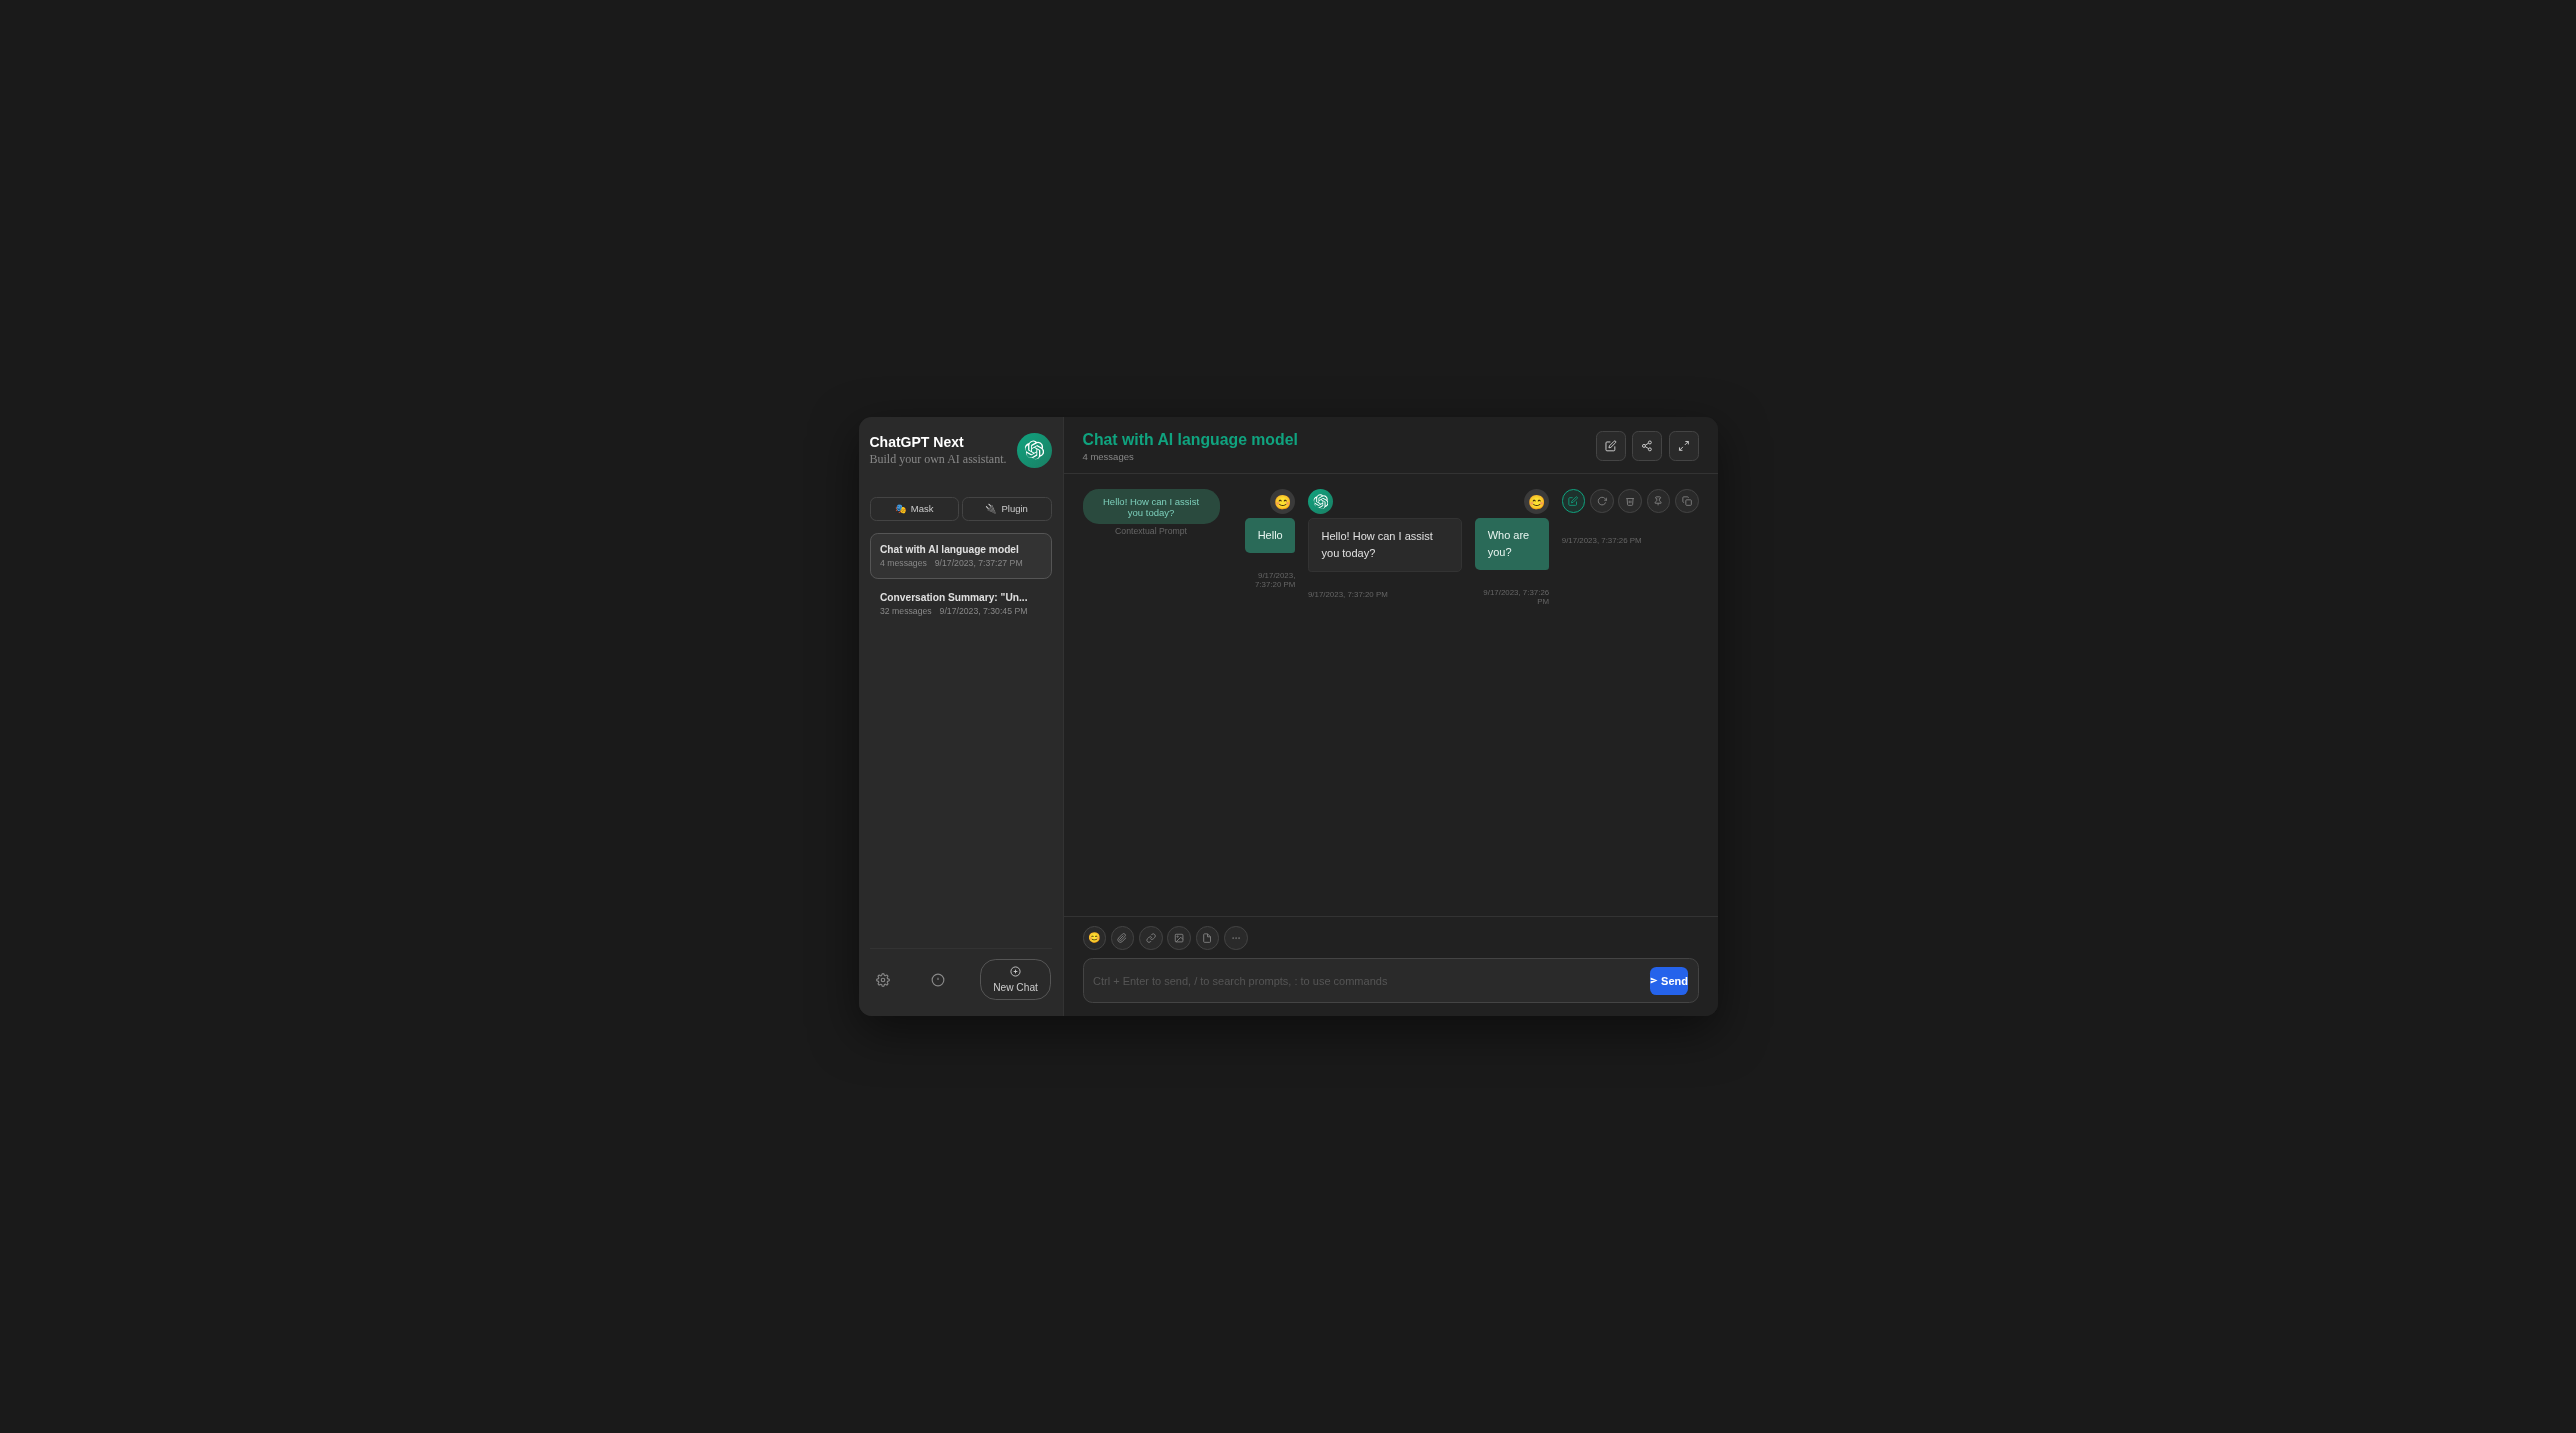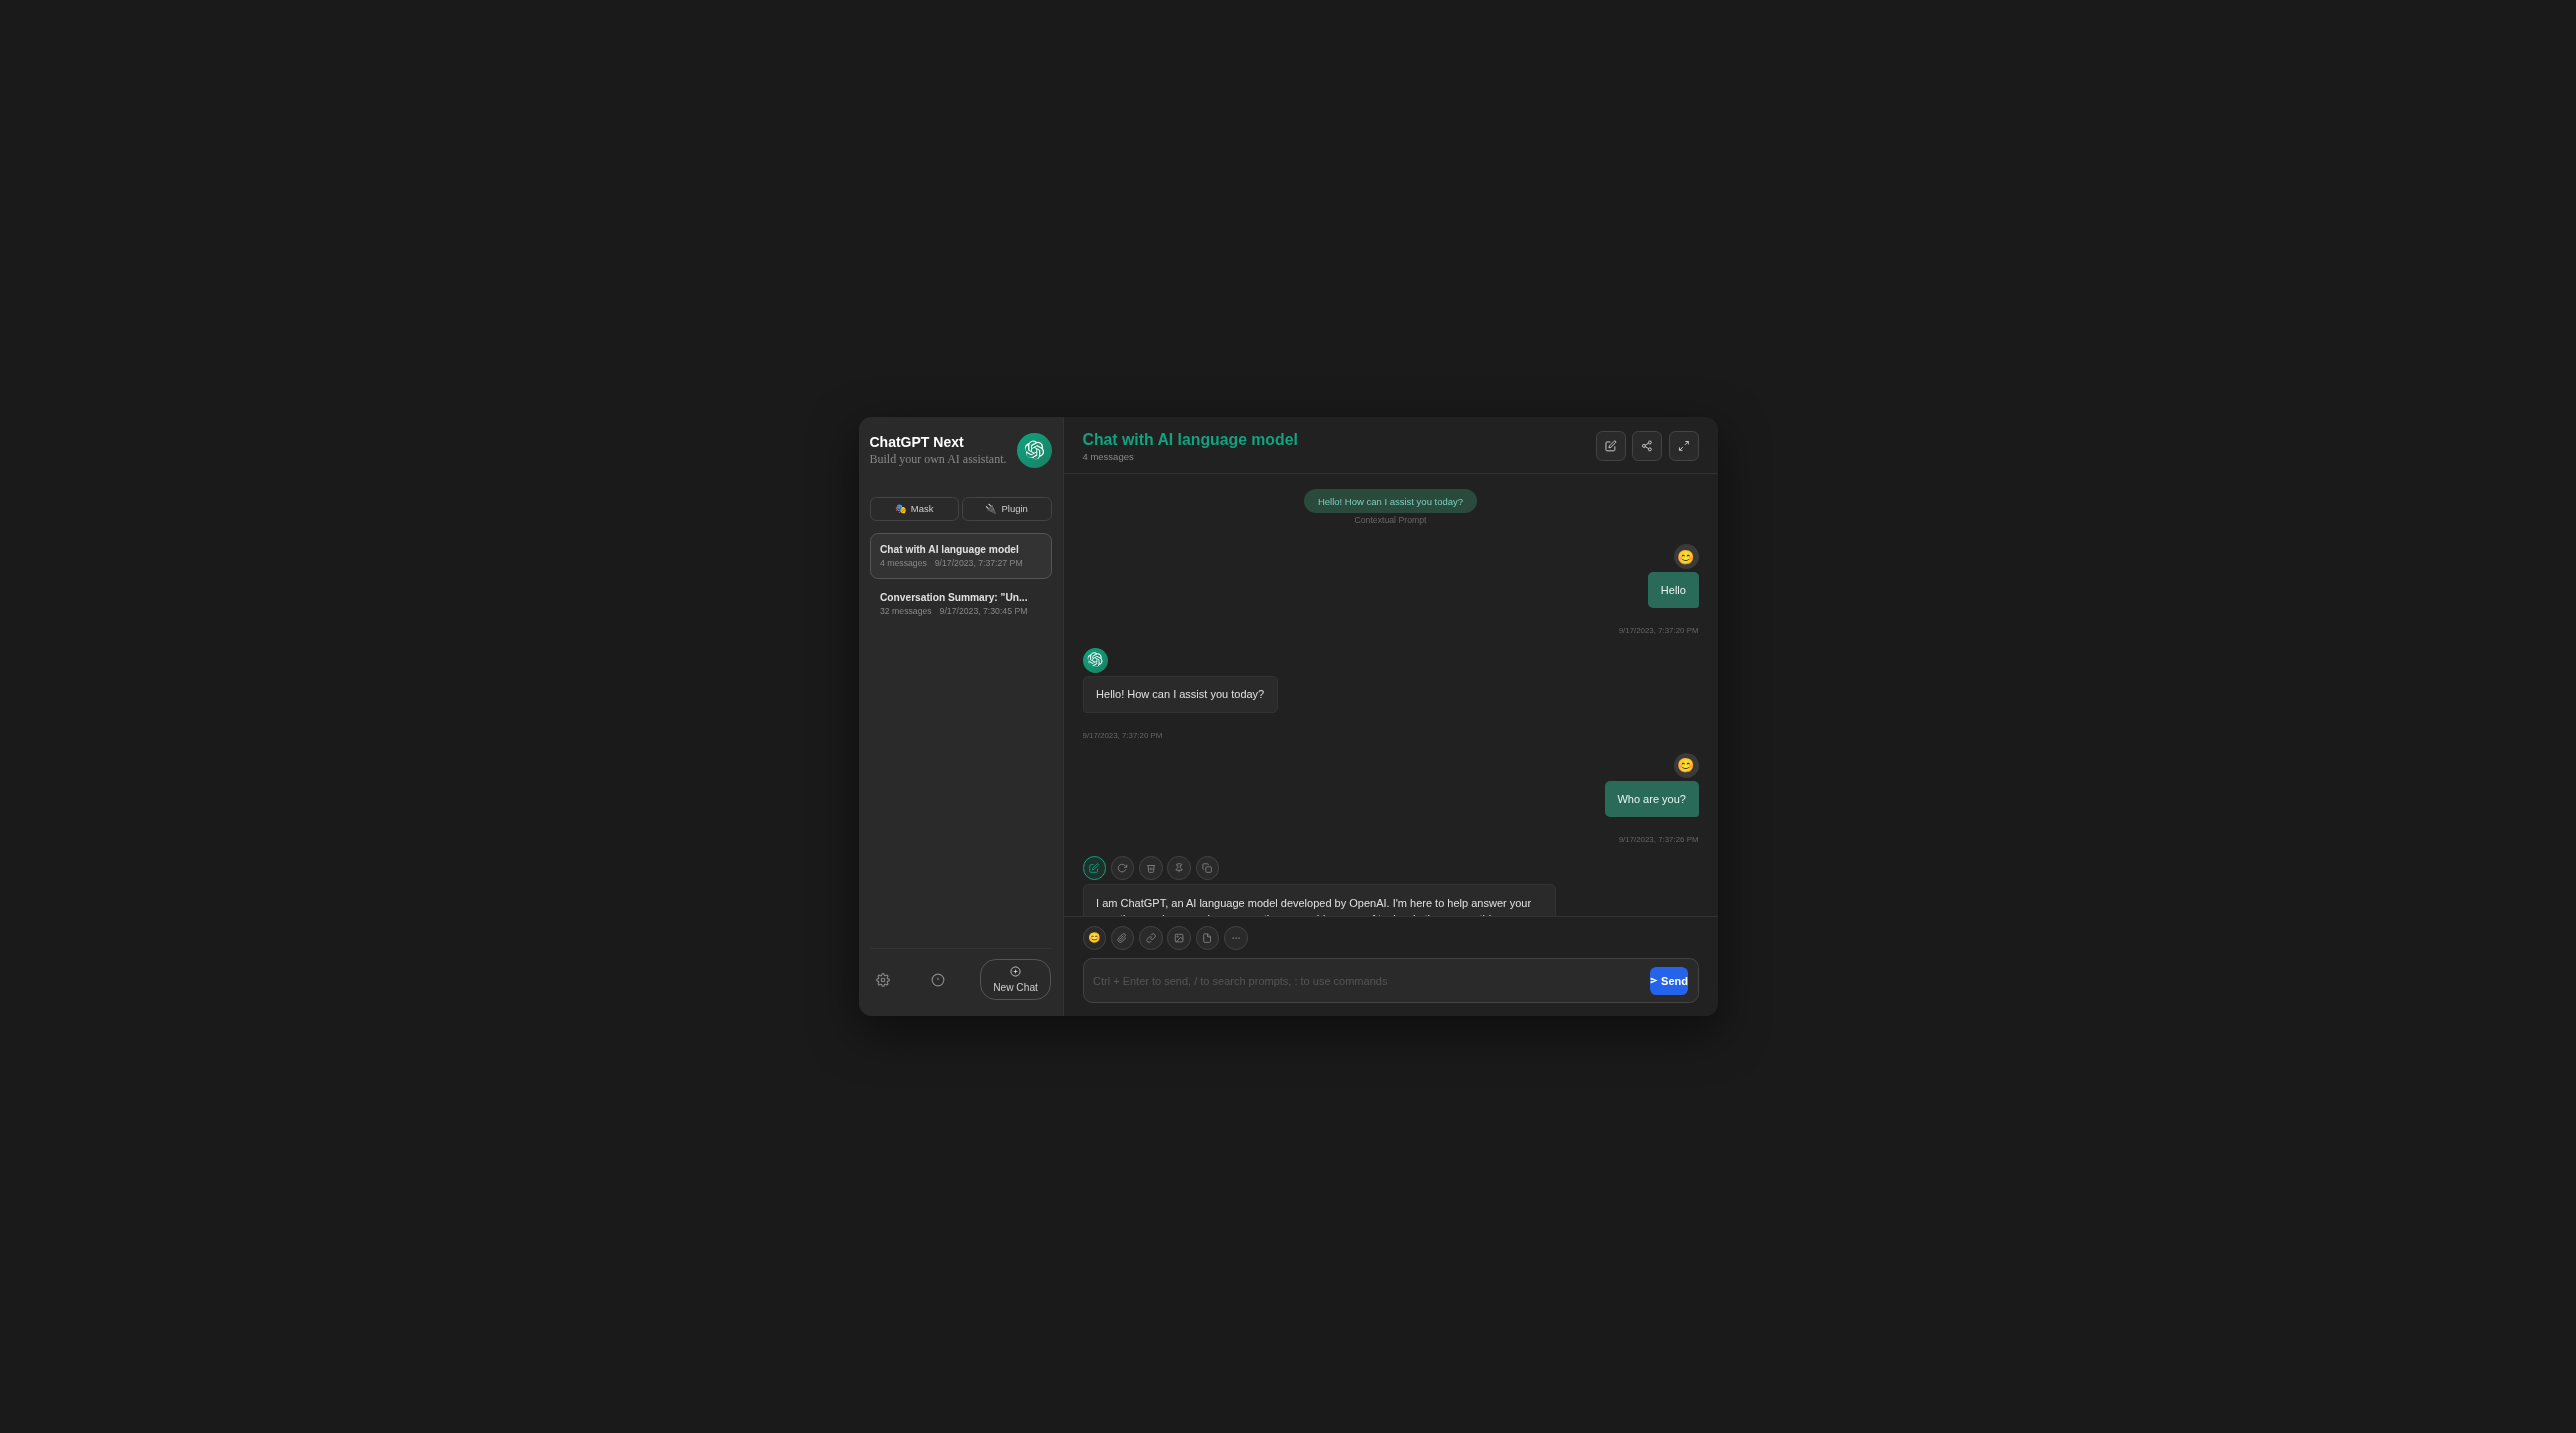--- a/index.html
+++ b/index.html
@@ -220,21 +220,20 @@
       align-items: center;
       justify-content: center;
       font-size: 11.8px;
     }
 
     .messages-area {
       flex: 1;
       overflow-y: auto;
       padding: 15.8px 19px;
       display: flex;
-      flex-direction: column;
       gap: 12.6px;
     }
 
     
     .contextual-prompt {
       display: flex;
       justify-content: center;
       margin-bottom: 6.3px;
     }
 
@@ -587,23 +586,20 @@
               <path d="M5 17h14v-1.76a2 2 0 0 0-1.11-1.79l-1.78-.9A2 2 0 0 1 15 10.76V6h1a2 2 0 0 0 0-4H8a2 2 0 0 0 0 4h1v4.76a2 2 0 0 1-1.11 1.79l-1.78.9A2 2 0 0 0 5 15.24z"></path>
             </svg>
           </button>
           <button class="msg-action-btn">
             <svg width="10.2" height="10.2" viewBox="0 0 24 24" fill="none" stroke="currentColor" stroke-width="2">
               <rect x="9" y="9" width="13" height="13" rx="2" ry="2"></rect>
               <path d="M5 15H4a2 2 0 0 1-2-2V4a2 2 0 0 1 2-2h9a2 2 0 0 1 2 2v1"></path>
             </svg>
           </button>
         </div>
-        <div class="message-bubble">
-          <span>I am ChatGPT, an AI language model developed by OpenAI. I'm here to help answer your questions and engage in conversation on a wide range of topics. Is there something specific you would like to know or discuss?</span>
-        </div>
         <div class="message-time">9/17/2023, 7:37:26 PM</div>
       </div>
 
     </div>
 
     <div class="input-area">
 
       <div class="input-toolbar">
         <button class="toolbar-btn" title="Emoji">😊</button>
         <button class="toolbar-btn" title="Attach">

